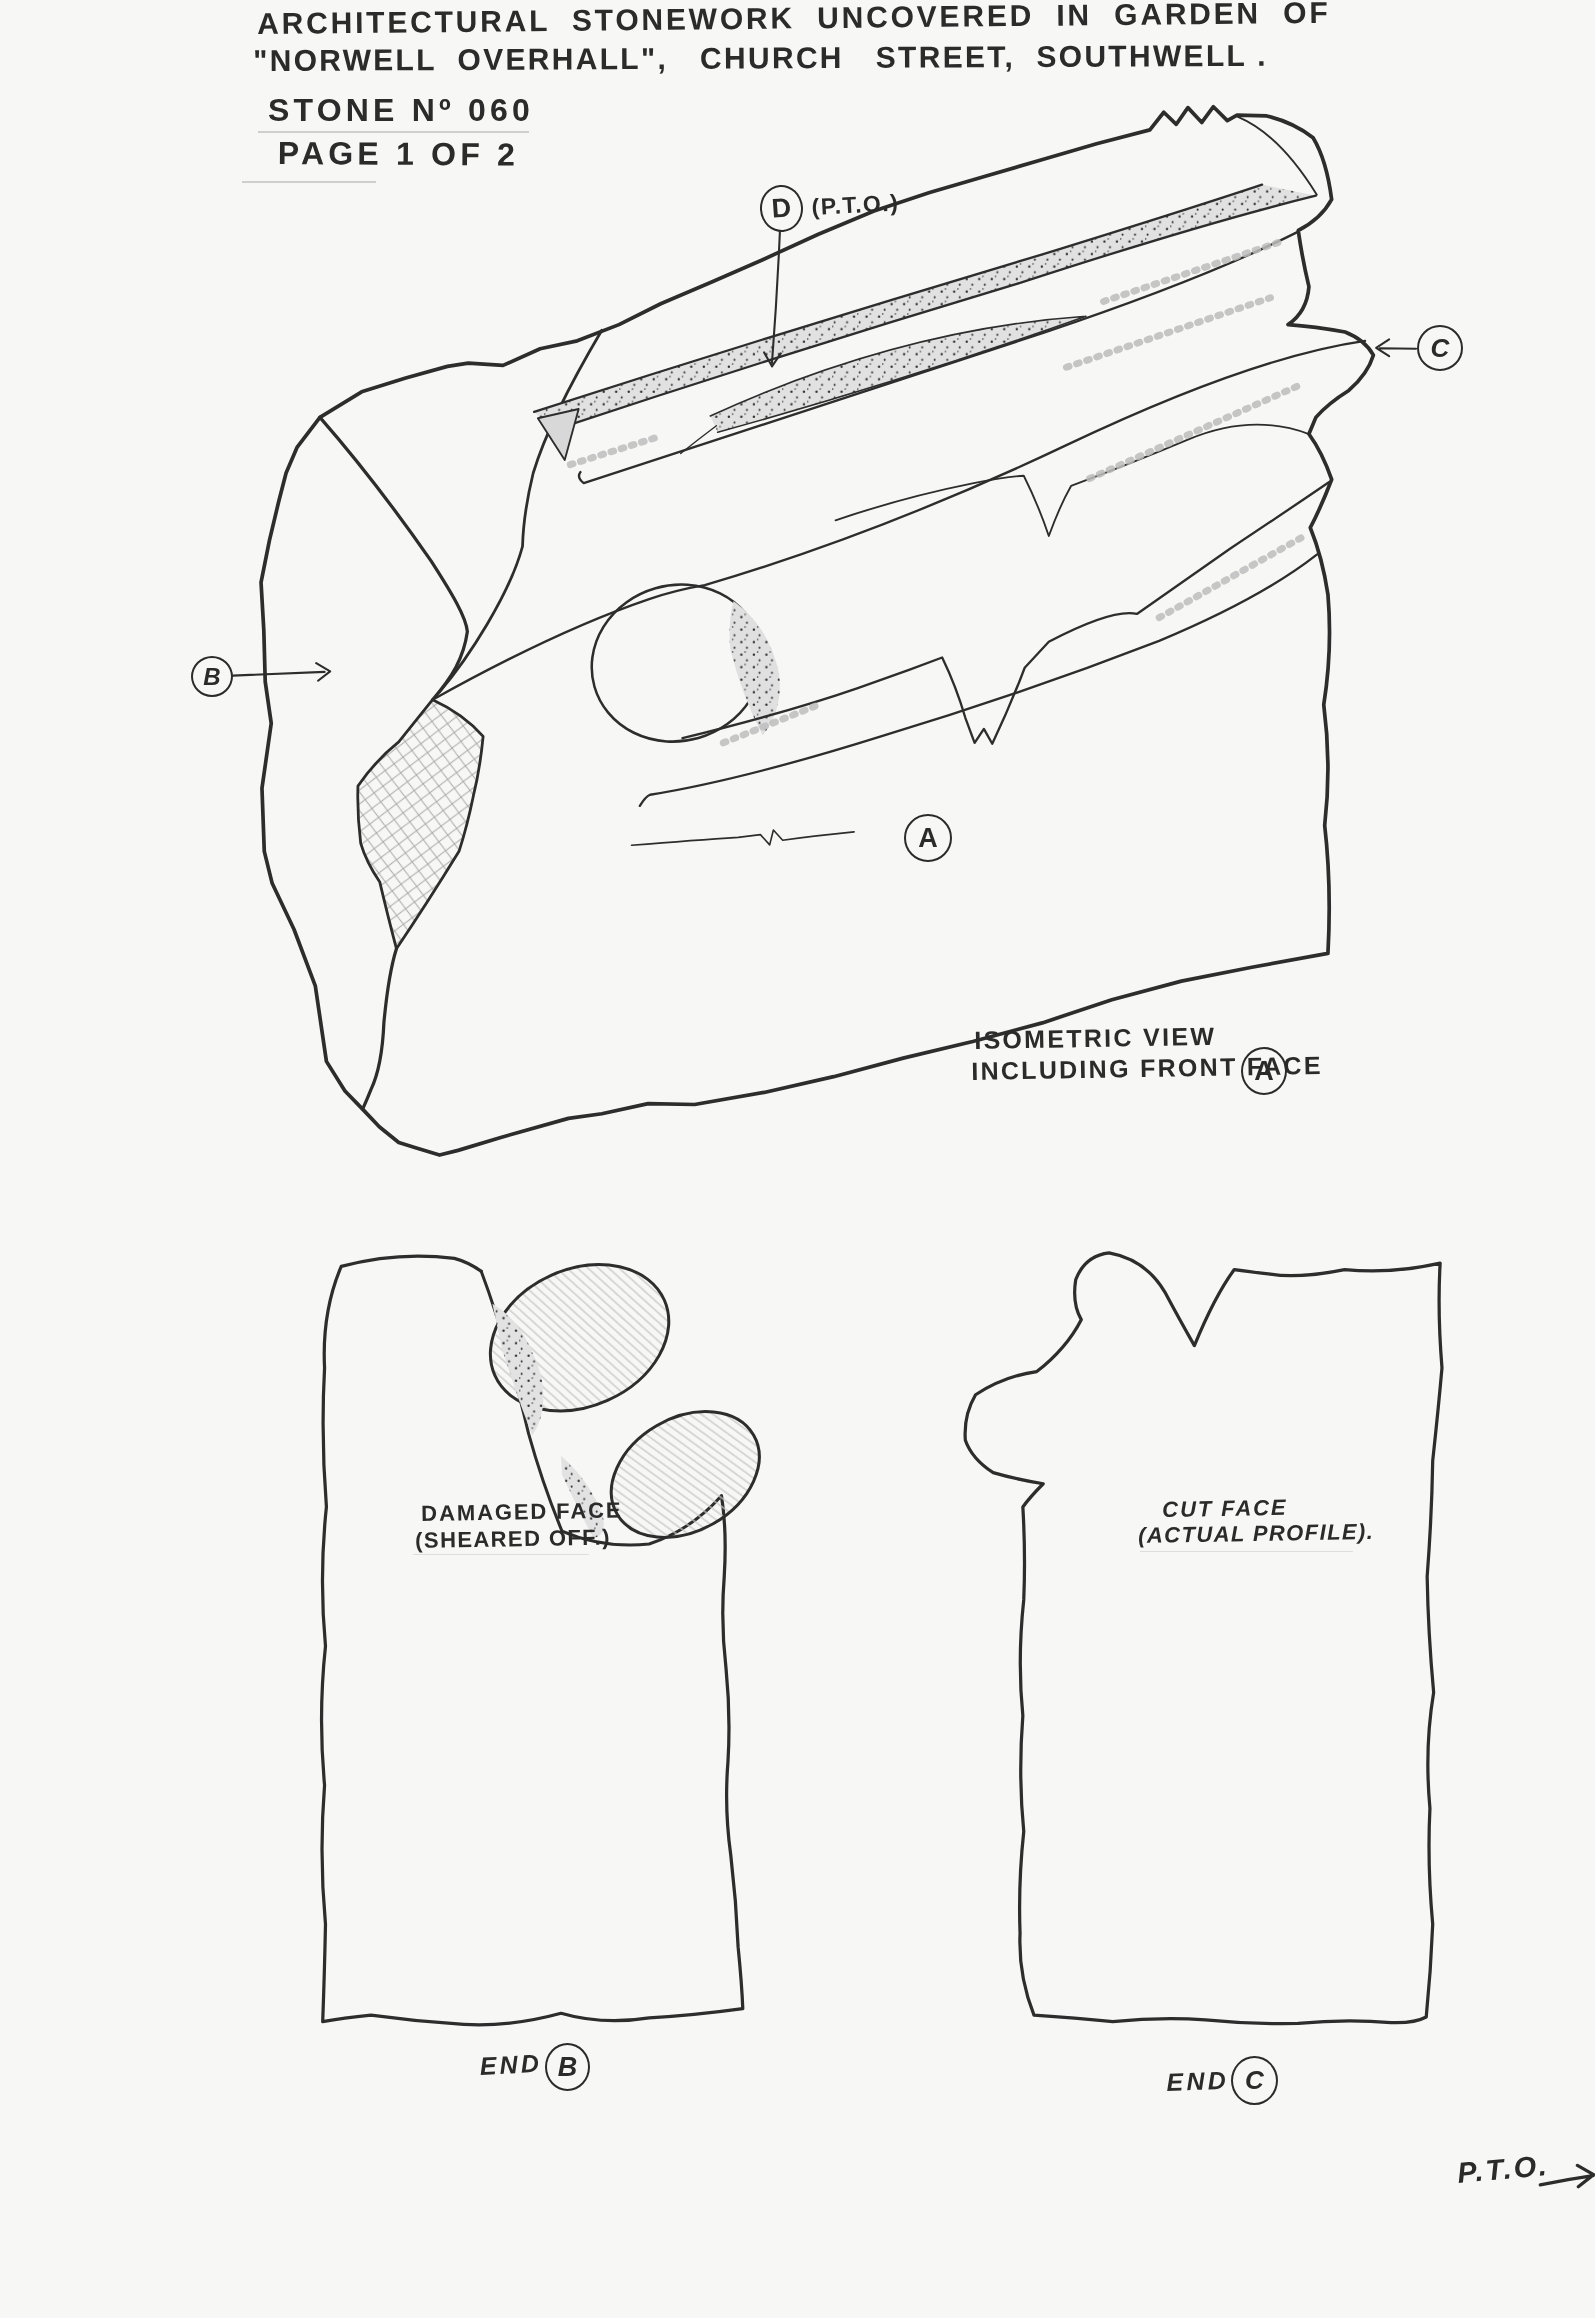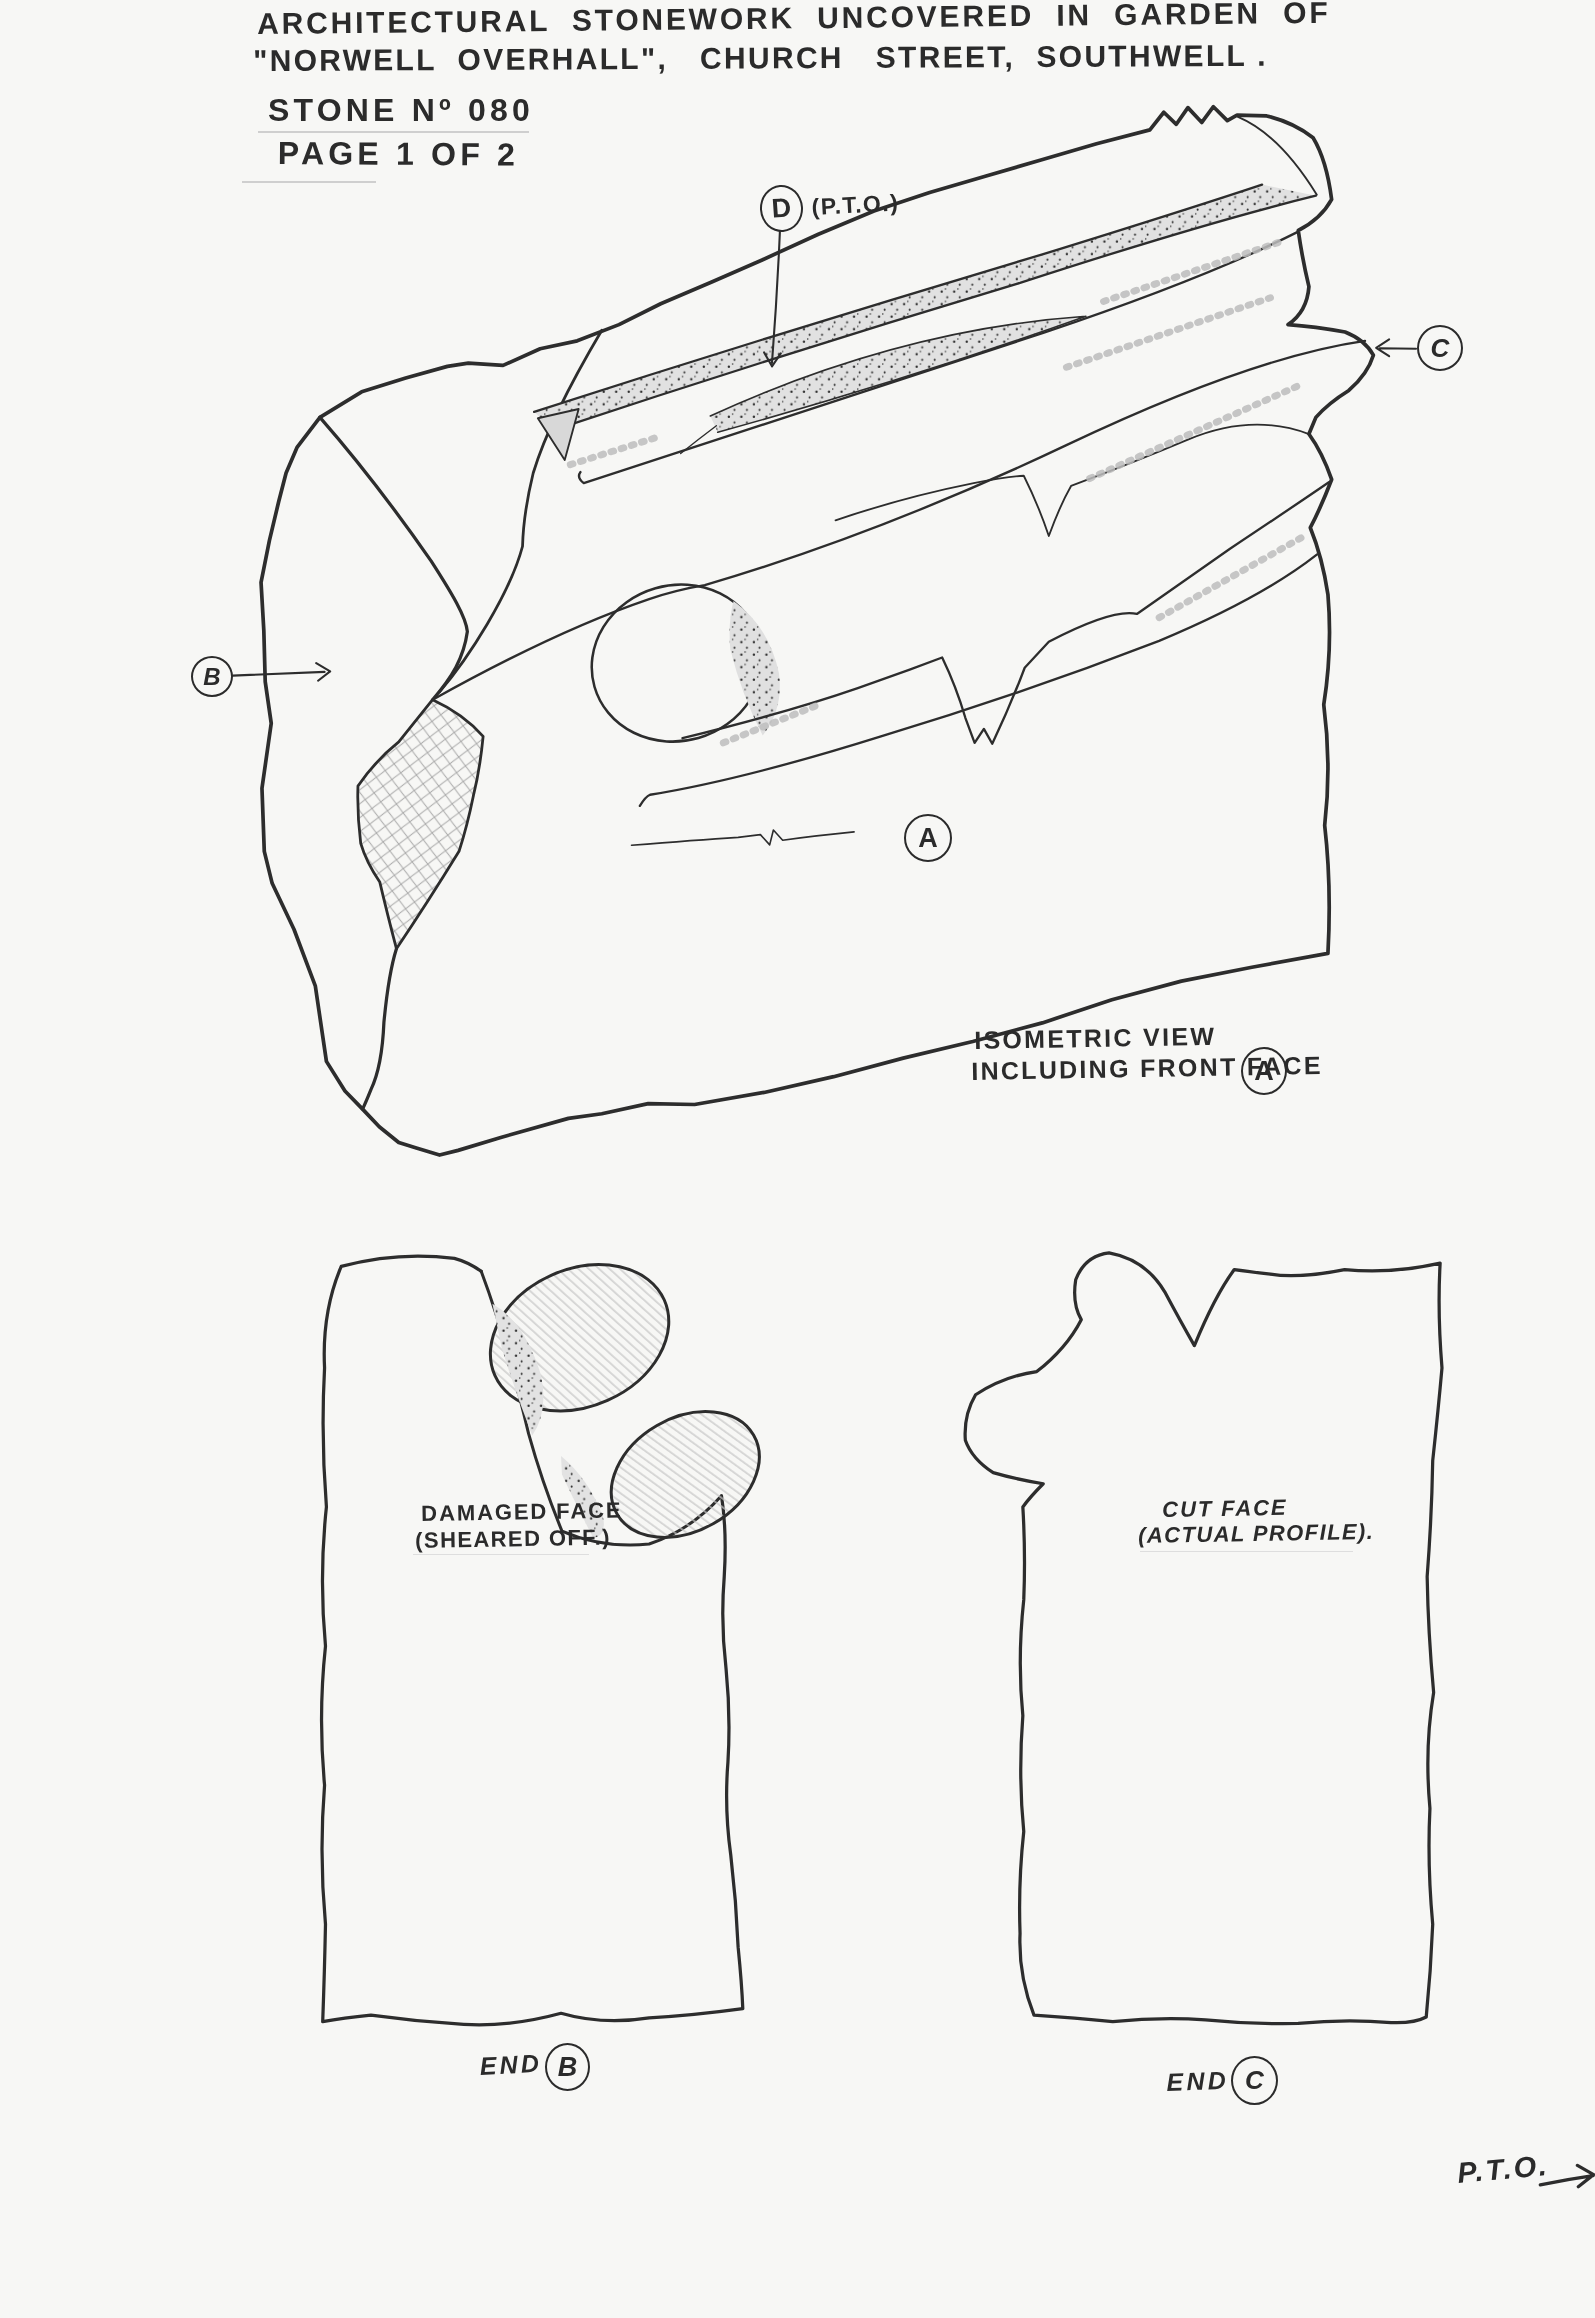--- a/index.html
+++ b/index.html
@@ -154,21 +154,21 @@
         Q3086 4250 3090 4150 Q3078 4020 3084 3900 Q3072 3770 3092 3650 Q3080 3520 3078 3400
         Q3088 3270 3090 3150 Q3102 3040 3110 2950 Q3100 2830 3106 2724 Z"></path>
     </g>
 
     <path stroke="#2d2d2d" fill="none" stroke-linecap="round" stroke-width="7" d="M3322 4712 Q3380 4700 3436 4692 M3437 4690 L3402 4670 M3437 4690 L3404 4716"></path>
   </svg>
 
   <div class="hw" style="left:257px;top:7.4px;font-size:30px;letter-spacing:2.8px;transform:rotate(-0.6deg);">ARCHITECTURAL  STONEWORK  UNCOVERED  IN  GARDEN  OF</div>
   <div class="hw" style="left:253px;top:44px;font-size:30px;letter-spacing:2.3px;transform:rotate(-0.3deg);">"NORWELL  OVERHALL",   CHURCH   STREET,  SOUTHWELL .</div>
 
-  <div class="hw" style="left:268px;top:92px;font-size:32px;letter-spacing:4.2px;">STONE Nº 080</div>
+  <div class="hw" style="left:268px;top:92px;font-size:32px;letter-spacing:4.2px;">STONE Nº 060</div>
   <div class="pencil" style="left:258px;top:131px;width:271px;"></div>
 
   <div class="hw" style="left:278px;top:135px;font-size:32px;letter-spacing:4.2px;transform:rotate(0.4deg);">PAGE 1 OF 2</div>
   <div class="pencil" style="left:242px;top:181px;width:134px;"></div>
 
   <div class="circle" style="left:760px;top:185px;width:43px;height:47px;font-size:27px;transform:rotate(-4deg);">
     <span>D</span>
   </div>
   <div class="hw" style="left:811px;top:194px;font-size:23px;letter-spacing:1.4px;transform:rotate(-3deg);">(P.T.O.)</div>
 

